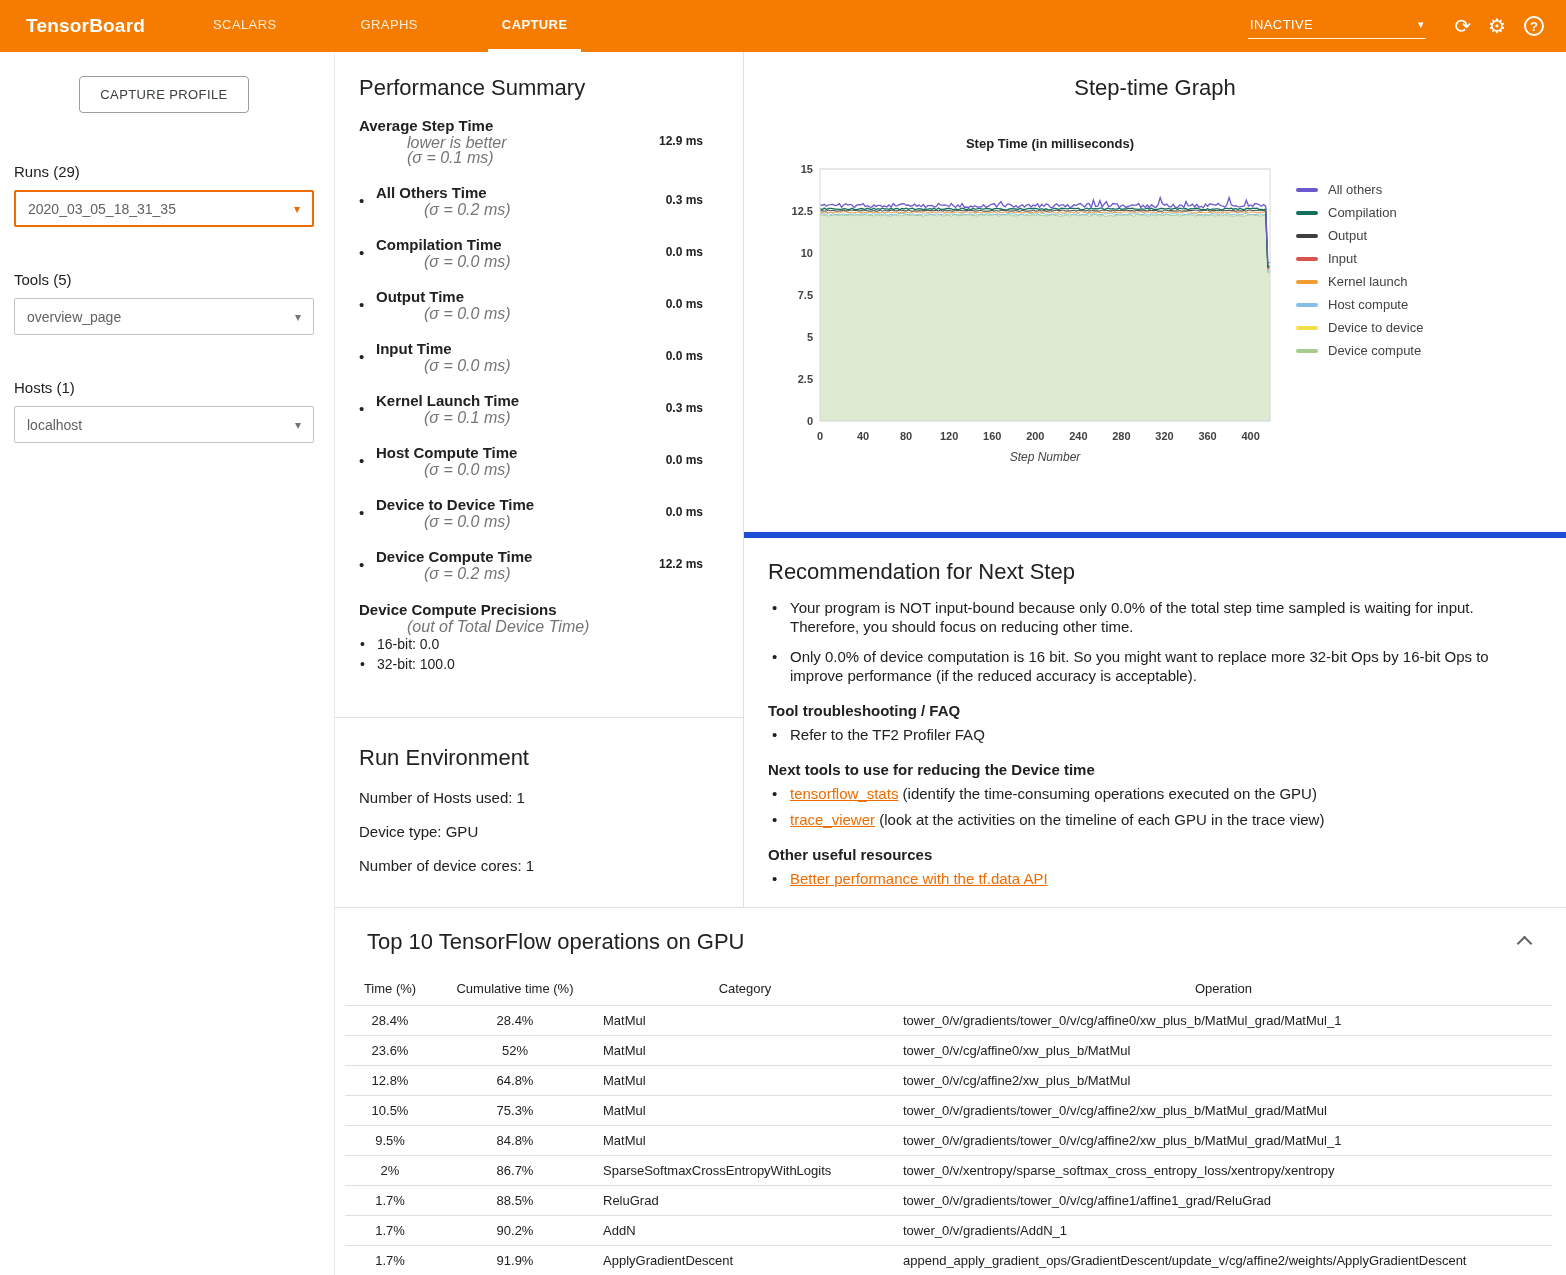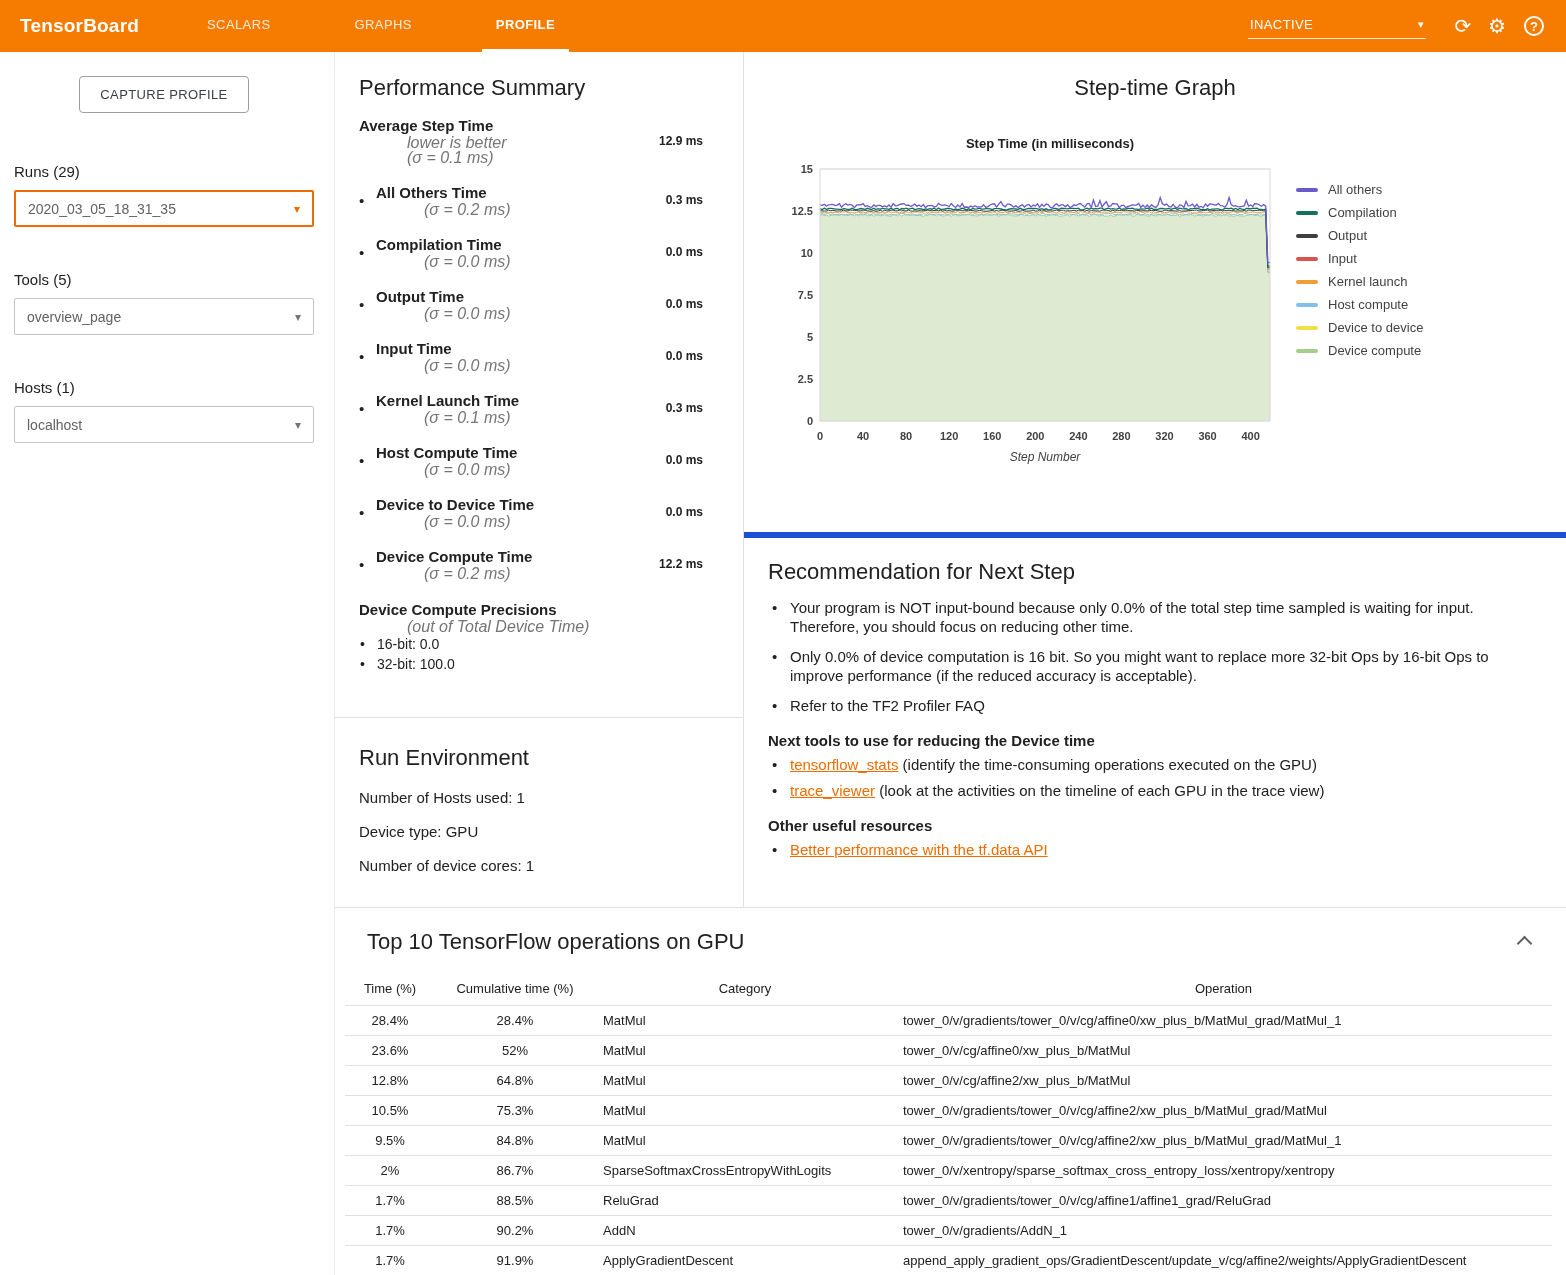--- a/index.html
+++ b/index.html
@@ -2,21 +2,21 @@
 <html><head>
 <meta charset="utf-8">
 <style>
   *{box-sizing:border-box;margin:0;padding:0;}
   html,body{background:#fff;}
   body{font-family:"Liberation Sans",sans-serif;color:#212121;width:1566px;}
   .app{width:1566px;height:1275px;overflow:hidden;background:#fff;}
 
   
   .topbar{height:52px;background:#f57c00;display:flex;align-items:center;padding:0 22px 0 20px;color:#fff;}
-  .brand{font-size:19px;font-weight:bold;letter-spacing:.2px;margin-right:48px;}
+  .brand{font-size:19px;font-weight:bold;letter-spacing:.2px;margin-right:48px;margin-left:6px;}
   .tabs{display:flex;height:52px;gap:44px;}
   .tab{height:52px;display:flex;align-items:center;padding:0 14px;margin:0 6px;font-size:13px;letter-spacing:.4px;color:rgba(255,255,255,.85);border-bottom:3px solid transparent;cursor:pointer;}
   .tab.active{color:#fff;border-bottom-color:#fff;font-weight:bold;}
   .grow{flex:1;}
   .status-dd{width:178px;display:flex;align-items:center;justify-content:space-between;border-bottom:1px solid rgba(255,255,255,.85);padding:4px 2px 6px 2px;font-size:13px;letter-spacing:.4px;margin-right:18px;cursor:pointer;}
   .dd-caret{font-size:11px;}
   .hicon{width:30px;height:30px;display:flex;align-items:center;justify-content:center;font-size:20px;margin-left:4px;cursor:pointer;}
   .hicon.help{font-size:13px;font-weight:bold;border:2px solid #fff;border-radius:50%;width:20px;height:20px;margin-left:12px;}
 
   
@@ -94,21 +94,21 @@
 <div class="app">
 
   <header class="topbar">
     <div class="brand">TensorBoard</div>
     <nav class="tabs">
 
         <div class="tab">SCALARS</div>
 
         <div class="tab">GRAPHS</div>
 
-        <div class="tab active">PROFILE</div>
+        <div class="tab active">CAPTURE</div>
       </nav>
     <div class="grow"></div>
     <div class="status-dd">
       <span>INACTIVE</span>
       <span class="dd-caret">▾</span>
     </div>
     <div class="hicon">⟳</div>
     <div class="hicon">⚙</div>
     <div class="hicon help">?</div>
   </header>
@@ -351,20 +351,21 @@
 
           <section class="reco-sec">
             <h2 class="sec-title">Recommendation for Next Step</h2>
             <ul class="reco-list">
 
                 <li>Your program is NOT input-bound because only 0.0% of the total step time sampled is waiting for input. Therefore, you should focus on reducing other time.</li>
 
                 <li>Only 0.0% of device computation is 16 bit. So you might want to replace more 32-bit Ops by 16-bit Ops to improve performance (if the reduced accuracy is acceptable).</li>
               </ul>
 
+            <div class="subhead">Tool troubleshooting / FAQ</div>
             <ul class="reco-list tight">
               <li>Refer to the TF2 Profiler FAQ</li>
             </ul>
 
             <div class="subhead">Next tools to use for reducing the Device time</div>
             <ul class="reco-list tight">
 
                 <li><a class="lnk" href="#">tensorflow_stats</a><span> (identify the time-consuming operations executed on the GPU)</span></li>
 
                 <li><a class="lnk" href="#">trace_viewer</a><span> (look at the activities on the timeline of each GPU in the trace view)</span></li>

